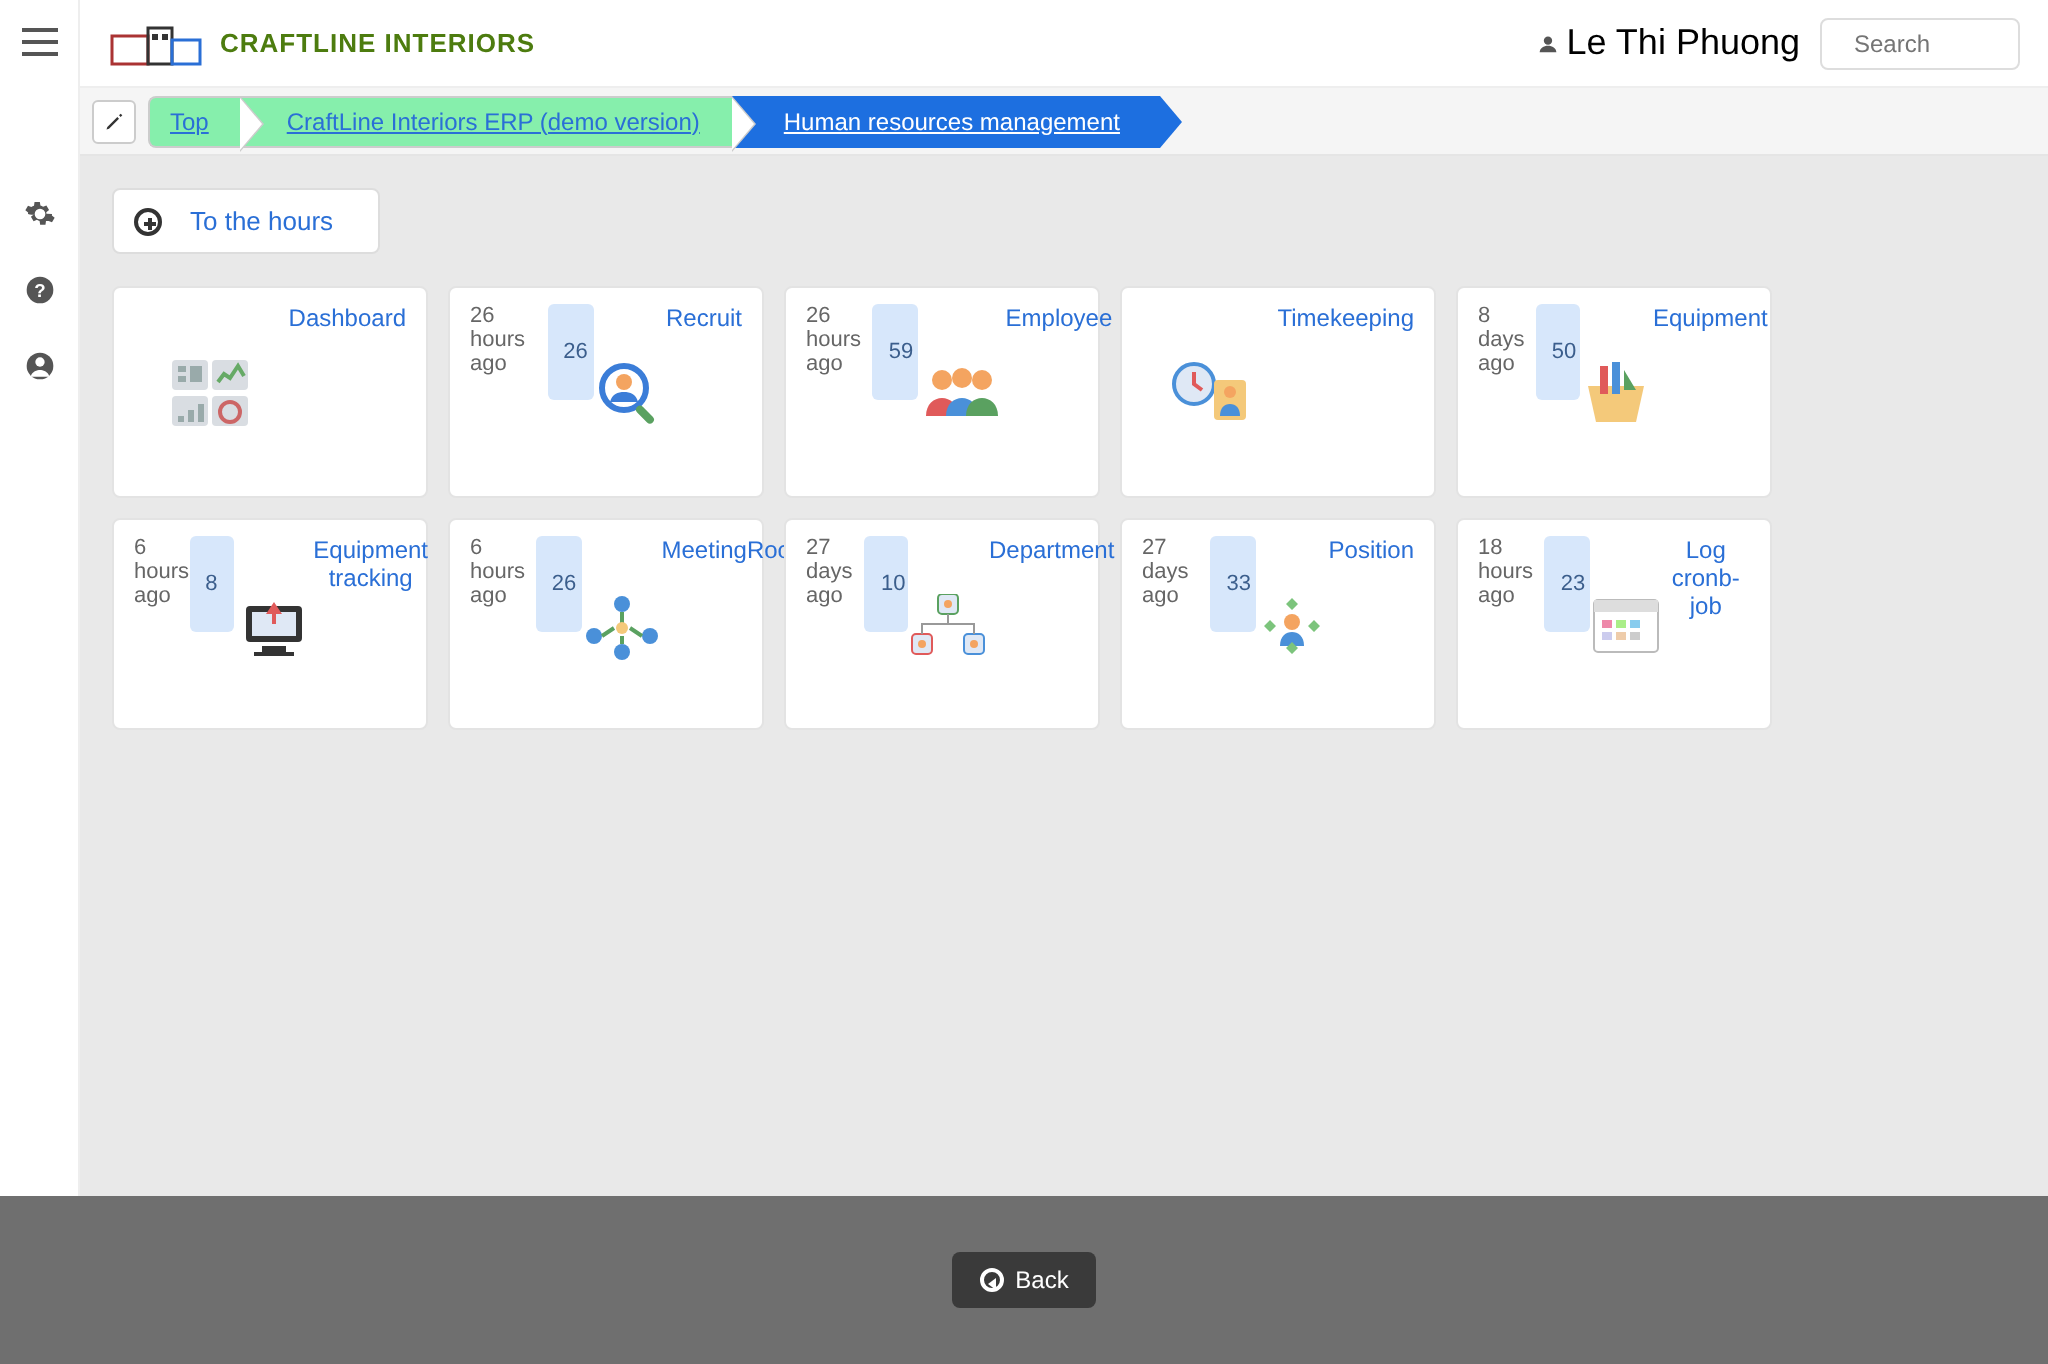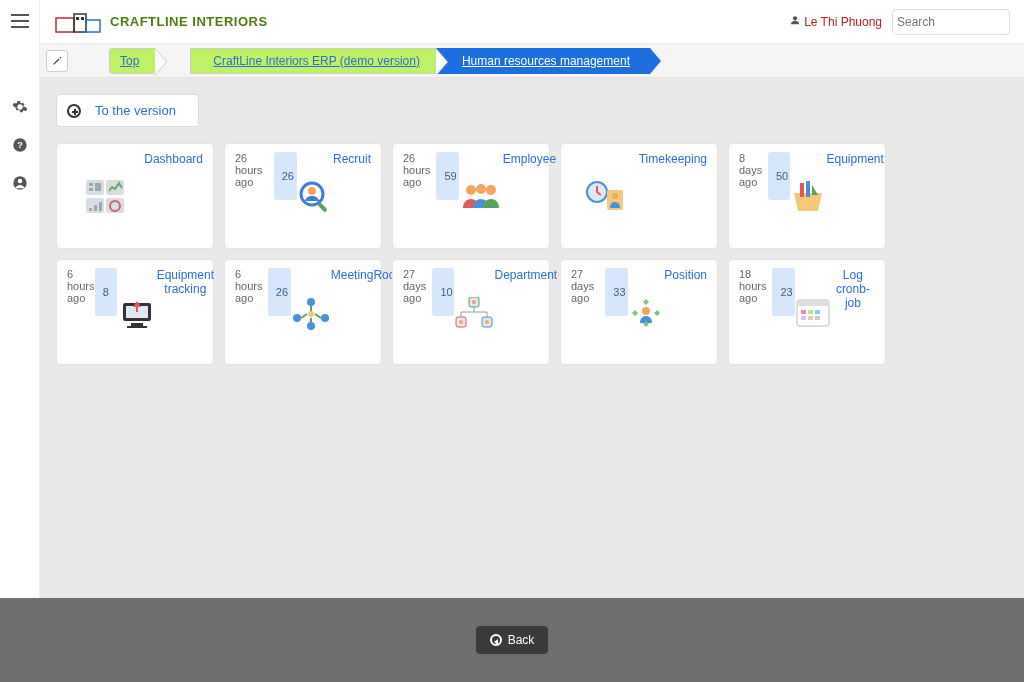--- a/index.html
+++ b/index.html
@@ -14,29 +14,29 @@
   .rail svg { fill: #555; }
 
   .main { flex: 1; display: flex; flex-direction: column; background: #fff; }
 
   
   .header { height: 44px; display: flex; align-items: center; padding: 0 14px; border-bottom: 1px solid #eee; }
   .logo { display: flex; align-items: center; gap: 6px; }
   .logo-mark { width: 50px; height: 28px; position: relative; }
   .brand { font-weight: 800; letter-spacing: 0.5px; color: #4d7c0f; }
   .spacer { flex: 1; }
-  .user { font-size: 12px; color: #b91c1c; display:flex; gap:4px;}
+  .user { font-size: 18px; color: #000000; display:flex; align-items:center; gap:4px;}
   .search { margin-left: 10px; }
-  .search input { border: 1px solid #ddd; border-radius: 4px; padding: 5px 4px; font-size: 12px; width: 118px; }
+  .search input { border: 1px solid #ddd; border-radius: 4px; padding: 5px 16px; font-size: 12px; width: 100px; }
 
   
   .crumbbar { height: 34px; background: #f5f5f5; border-bottom: 1px solid #e5e5e5; display:flex; align-items:center; padding-left:6px; }
   .crumb-edit { width:22px; height:22px; background:#fff; border:1px solid #ccc; border-radius:3px; display:flex; align-items:center; justify-content:center; margin-right:6px;}
   .crumb { position: relative; height: 26px; display:flex; align-items:center; padding: 0 16px 0 22px; font-size:12px; }
-  .crumb.plain { background:#bef264;margin-left:35px; }
+  .crumb.plain { background:#86efac; }
   .crumb a { color:#2a6fd6; text-decoration: underline; }
   .crumb .chev { position:absolute; right:-11px; top:0; width:0; height:0; border-top:13px solid transparent; border-bottom:13px solid transparent; border-left:11px solid #fff; z-index:2;}
   .crumb .chev-border { position:absolute; right:-12px; top:-1px; width:0; height:0; border-top:14px solid transparent; border-bottom:14px solid transparent; border-left:12px solid #ccc; z-index:1;}
   .crumb.plain { border-top:1px solid #ccc; border-bottom:1px solid #ccc; border-left:1px solid #ccc;}
   .crumb.first { border-radius:4px 0 0 4px; padding-left:10px;}
   .crumb.active { background:#1d6fe0; color:#fff; padding-left:26px; padding-right:20px;}
   .crumb.active a { color:#fff; }
   .crumb.active .chev { border-left-color:#1d6fe0; }
 
   
@@ -139,21 +139,21 @@
       </div>
       <div class="crumb active">
         <a>Human resources management</a>
         <span class="chev"></span>
       </div>
     </div>
 
     <div class="content">
       <div class="parent-btn">
         <span class="plus"></span>
-        <span>To the version</span>
+        <span>To the hours</span>
       </div>
 
       <div class="grid" id="grid">
           <div class="card">
             <div class="top">
               <span></span>
             </div>
             <div class="icon">
               <svg width="40" height="34" viewBox="0 0 40 34">
                 <rect x="0" y="0" width="18" height="15" rx="2" fill="#d9dde2"></rect>

